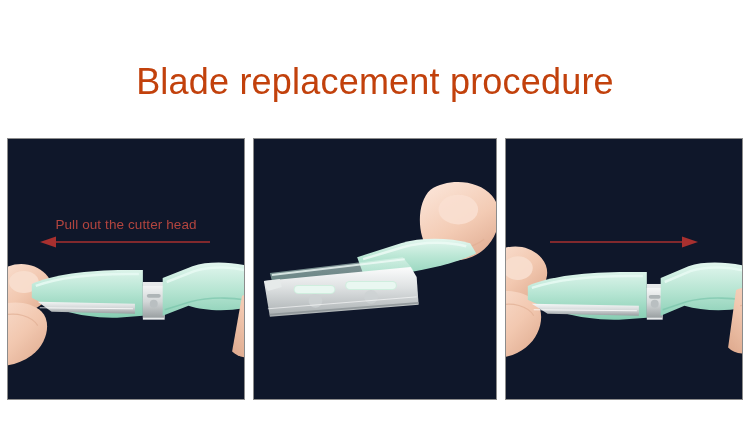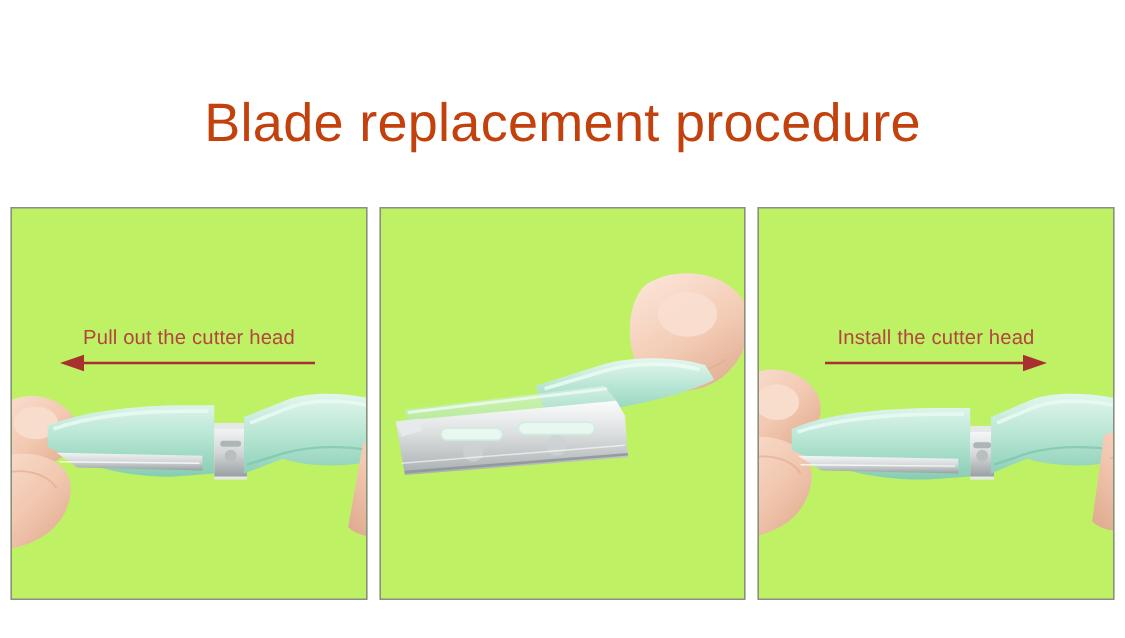--- a/index.html
+++ b/index.html
@@ -39,21 +39,21 @@
     height: 262px;
     display: flex;
     justify-content: space-between;
   }
   .panel {
     position: relative;
     width: 238px;
     height: 262px;
     box-sizing: border-box;
     border: 1px solid #8c8c8c;
-    background: #bef264;
+    background: #0f172a;
     overflow: hidden;
   }
   .panel.wide { width: 244px; }
 
   
   .caption {
     position: absolute;
     width: 100%;
     text-align: center;
     font-size: 13.5px;
@@ -222,21 +222,20 @@
 
           <path d="M16,134 L166,122" stroke="#8e9598" stroke-width="1.8" opacity="0.85"></path>
           <path d="M14,128 L164,116" stroke="#ffffff" stroke-width="1" opacity="0.6"></path>
         </g>
       </svg>
     </div>
   </div>
 
   <div class="panel">
 
-    <div class="caption cap-right">Install the cutter head</div>
 
     <svg class="arrow-svg" width="148" height="14" viewBox="0 0 148 14">
       <line x1="0" y1="7" x2="134" y2="7" stroke="#a8302f" stroke-width="1.6"></line>
       <polygon points="148,7 132,1.5 132,12.5" fill="#a8302f"></polygon>
     </svg>
 
     <div class="scene">
       <svg viewBox="0 0 238 180" preserveAspectRatio="xMidYMax meet">
         <defs>
           <linearGradient id="mint3" x1="0" y1="0" x2="0" y2="1">

